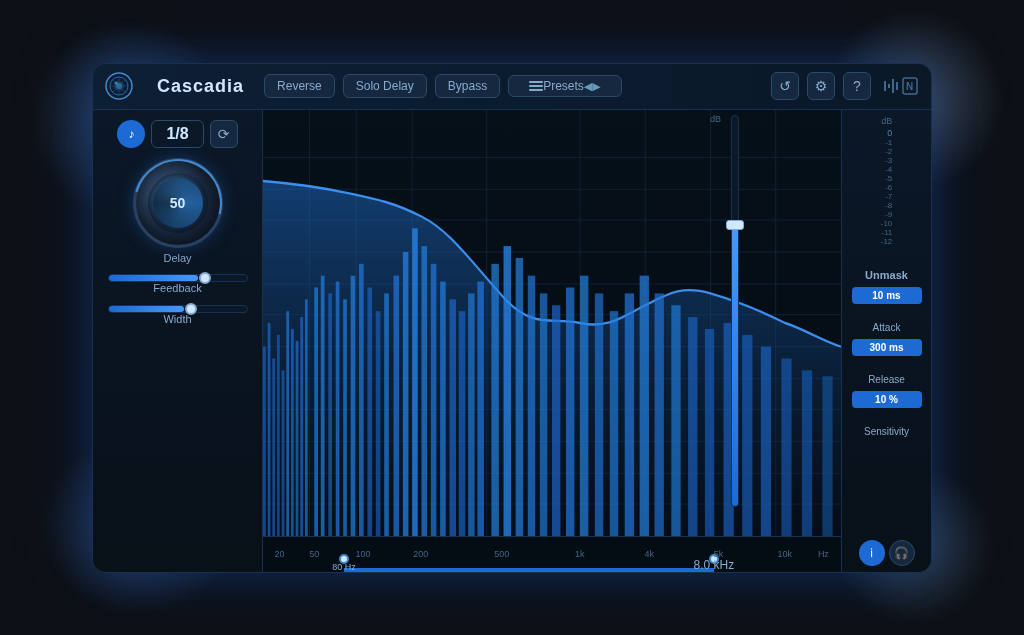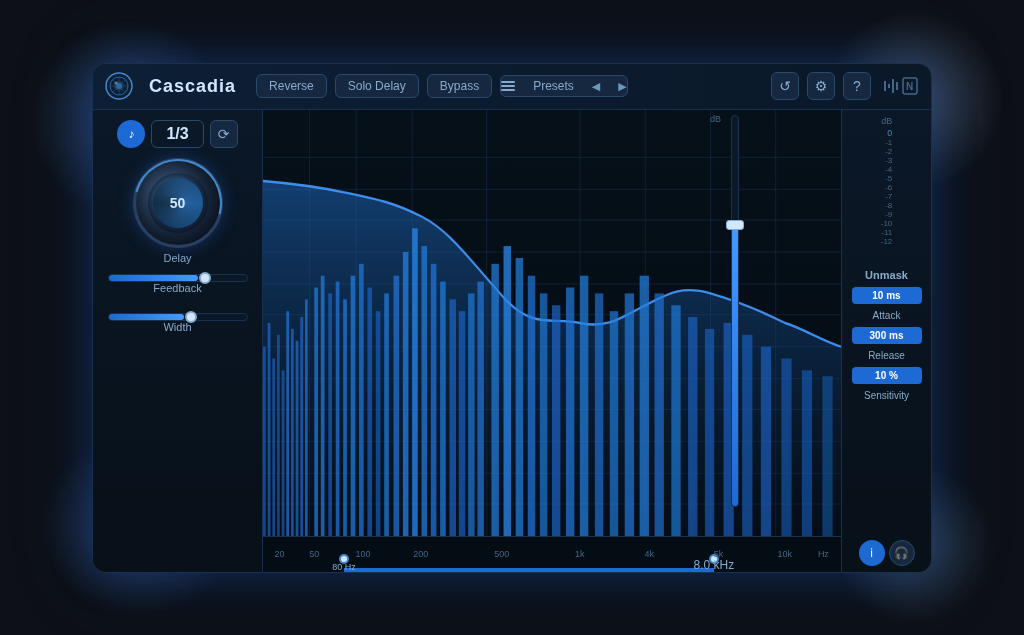--- a/index.html
+++ b/index.html
@@ -79,21 +79,21 @@
       padding: 8px 12px;
       background: linear-gradient(90deg, #0d1f35 0%, #0a1828 100%);
       border-bottom: 1px solid #1a3050;
       gap: 8px;
       min-height: 46px;
     }
 
     .logo-area {
       display: flex;
       align-items: center;
-      gap: 16px;
+      gap: 24px;
       margin-right: 12px;
     }
 
     .logo-icon {
       width: 28px;
       height: 28px;
     }
 
     .app-title {
       color: #d0e8ff;
@@ -112,22 +112,22 @@
       cursor: pointer;
       white-space: nowrap;
     }
 
     .presets-group {
       display: flex;
       align-items: center;
       background: #162840;
       border: 1px solid #2a4a6a;
       border-radius: 6px;
-      padding: 3px 0;
-      gap: 18px;
+      padding: 3px 20px;
+      gap: 0;
       cursor: pointer;
     }
     .presets-group .preset-label { color: #88aacc; font-size: 12px; }
     .presets-group .nav-arrow { color: #6699bb; font-size: 11px; cursor: pointer; }
 
     .header-spacer { flex: 1; }
 
     .header-icon-btn {
       width: 28px;
       height: 28px;
@@ -278,21 +278,20 @@
       font-size: 11px;
       margin-top: 4px;
       text-align: center;
     }
 
     
     .slider-section {
       width: 100%;
       display: flex;
       flex-direction: column;
-      gap: 8px;
     }
 
     .slider-label {
       color: #88aacc;
       font-size: 11px;
       text-align: center;
     }
 
     .slider-track-container {
       position: relative;
@@ -480,20 +479,21 @@
       font-weight: bold;
       padding: 3px 6px;
       text-align: center;
       width: 70px;
     }
 
     .param-label {
       color: #88aacc;
       font-size: 10px;
       text-align: center;
+      margin-top: 12px;
     }
 
     .bottom-icons {
       display: flex;
       gap: 4px;
       margin-top: auto;
     }
 
     .bottom-icon-btn {
       width: 26px; height: 26px;
@@ -590,21 +590,21 @@
         </svg>
       </div>
     </div>
 
     <div class="main-content">
 
       <div class="left-panel">
 
         <div class="time-controls">
           <div class="time-icon-btn">♪</div>
-          <div class="time-display">1/3</div>
+          <div class="time-display">1/8</div>
           <div class="sync-icon-btn">⟳</div>
         </div>
 
         <div class="big-knob-container">
           <div class="big-knob">
             <div class="big-knob-inner">
               <div class="knob-swirl"></div>
               <span class="knob-value">50</span>
             </div>
           </div>

